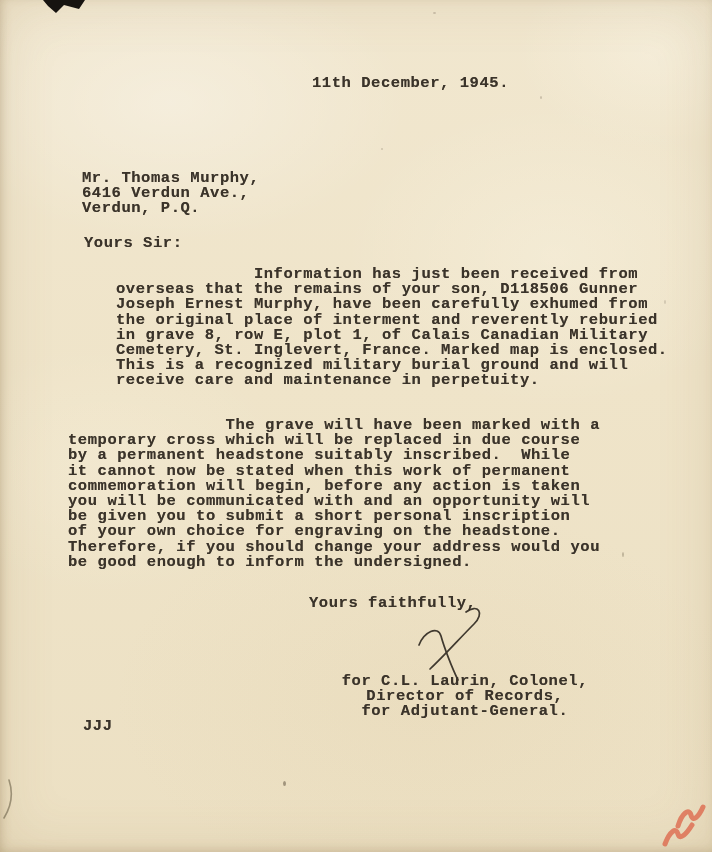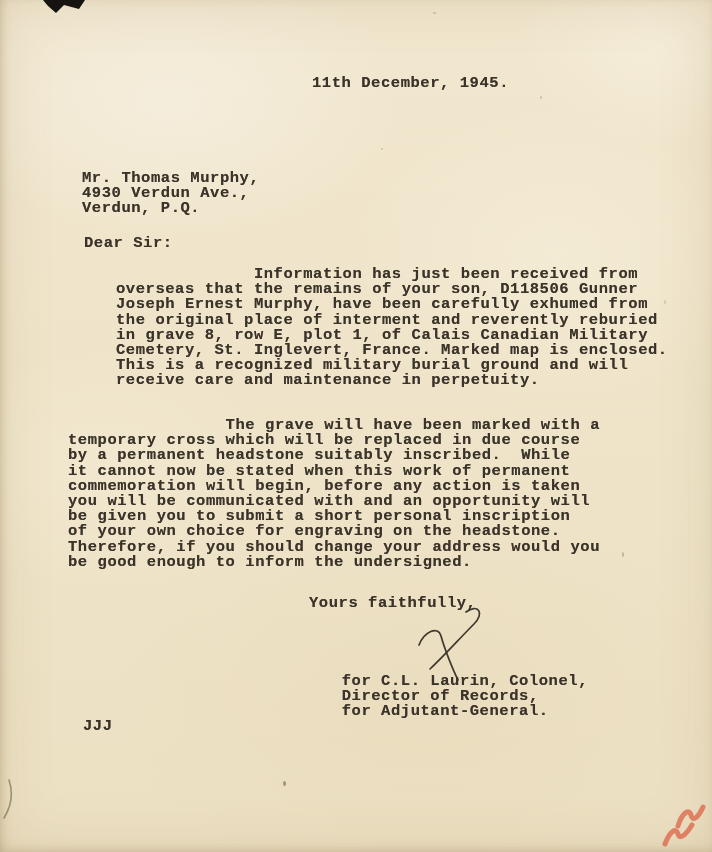--- a/index.html
+++ b/index.html
@@ -27,41 +27,41 @@
     font-weight:700;color:#3a332a;
     text-shadow:0 0 0.6px rgba(55,45,35,0.55);
     white-space:pre;
   }
   .date{top:76px;left:312px;}
   .recipient{top:171px;left:82px;}
   .salutation{top:236px;left:84px;}
   .para1{top:267px;left:68px;margin-left:48px;}
   .para2{top:418px;left:68px;}
   .closing{top:596px;left:309px;}
-  .sigblock{top:674px;right:124px;text-align:left;}
+  .sigblock{top:674px;right:124px;text-align:center;}
   .initials{top:719px;left:83px;}
   .mark{position:absolute;}
   .speck{position:absolute;border-radius:50%;background:rgba(70,58,42,0.45);}
 </style>
 </head>
 <body>
 
 <div class="page">
 
   <svg class="mark" style="left:38px;top:0;" width="52" height="16" viewBox="0 0 52 16">
     <polygon points="5,0 47,0 41,9 26,5 18,13 10,6" fill="#161310"></polygon>
   </svg>
 
   <div class="t date">11th December, 1945.</div>
 
   <div class="t recipient">Mr. Thomas Murphy,
-4930 Verdun Ave.,
+6416 Verdun Ave.,
 Verdun, P.Q.</div>
 
-  <div class="t salutation">Dear Sir:</div>
+  <div class="t salutation">Yours Sir:</div>
 
   <div class="t para1">              Information has just been received from
 overseas that the remains of your son, D118506 Gunner
 Joseph Ernest Murphy, have been carefully exhumed from
 the original place of interment and reverently reburied
 in grave 8, row E, plot 1, of Calais Canadian Military
 Cemetery, St. Inglevert, France. Marked map is enclosed.
 This is a recognized military burial ground and will
 receive care and maintenance in perpetuity.</div>
 

